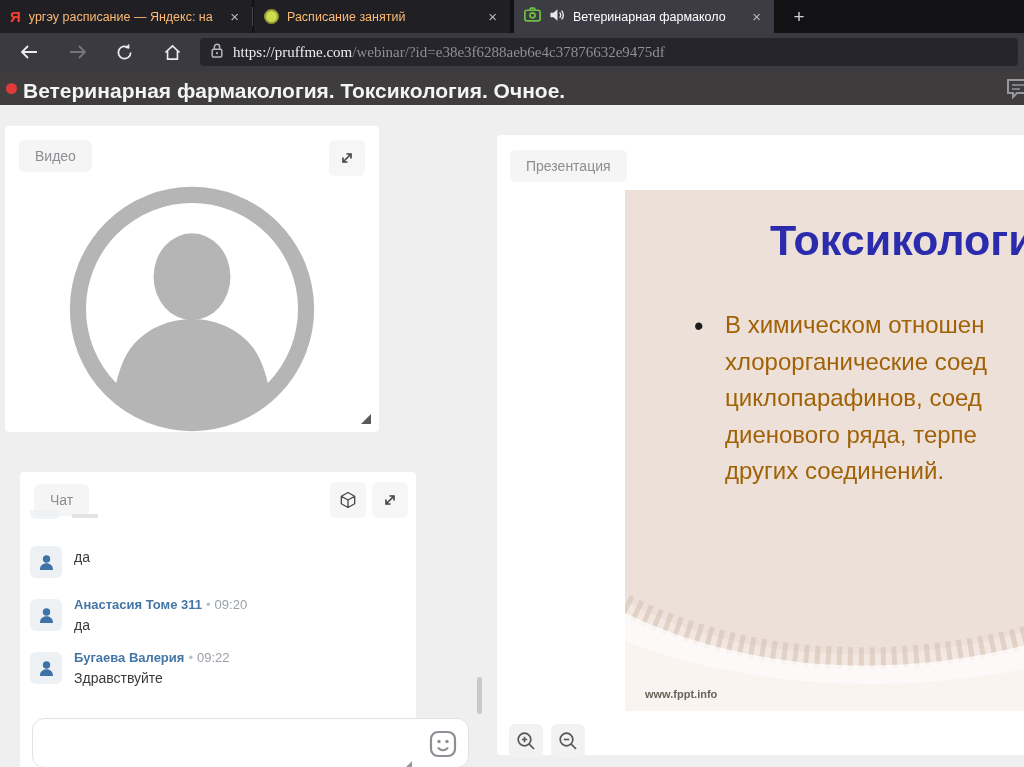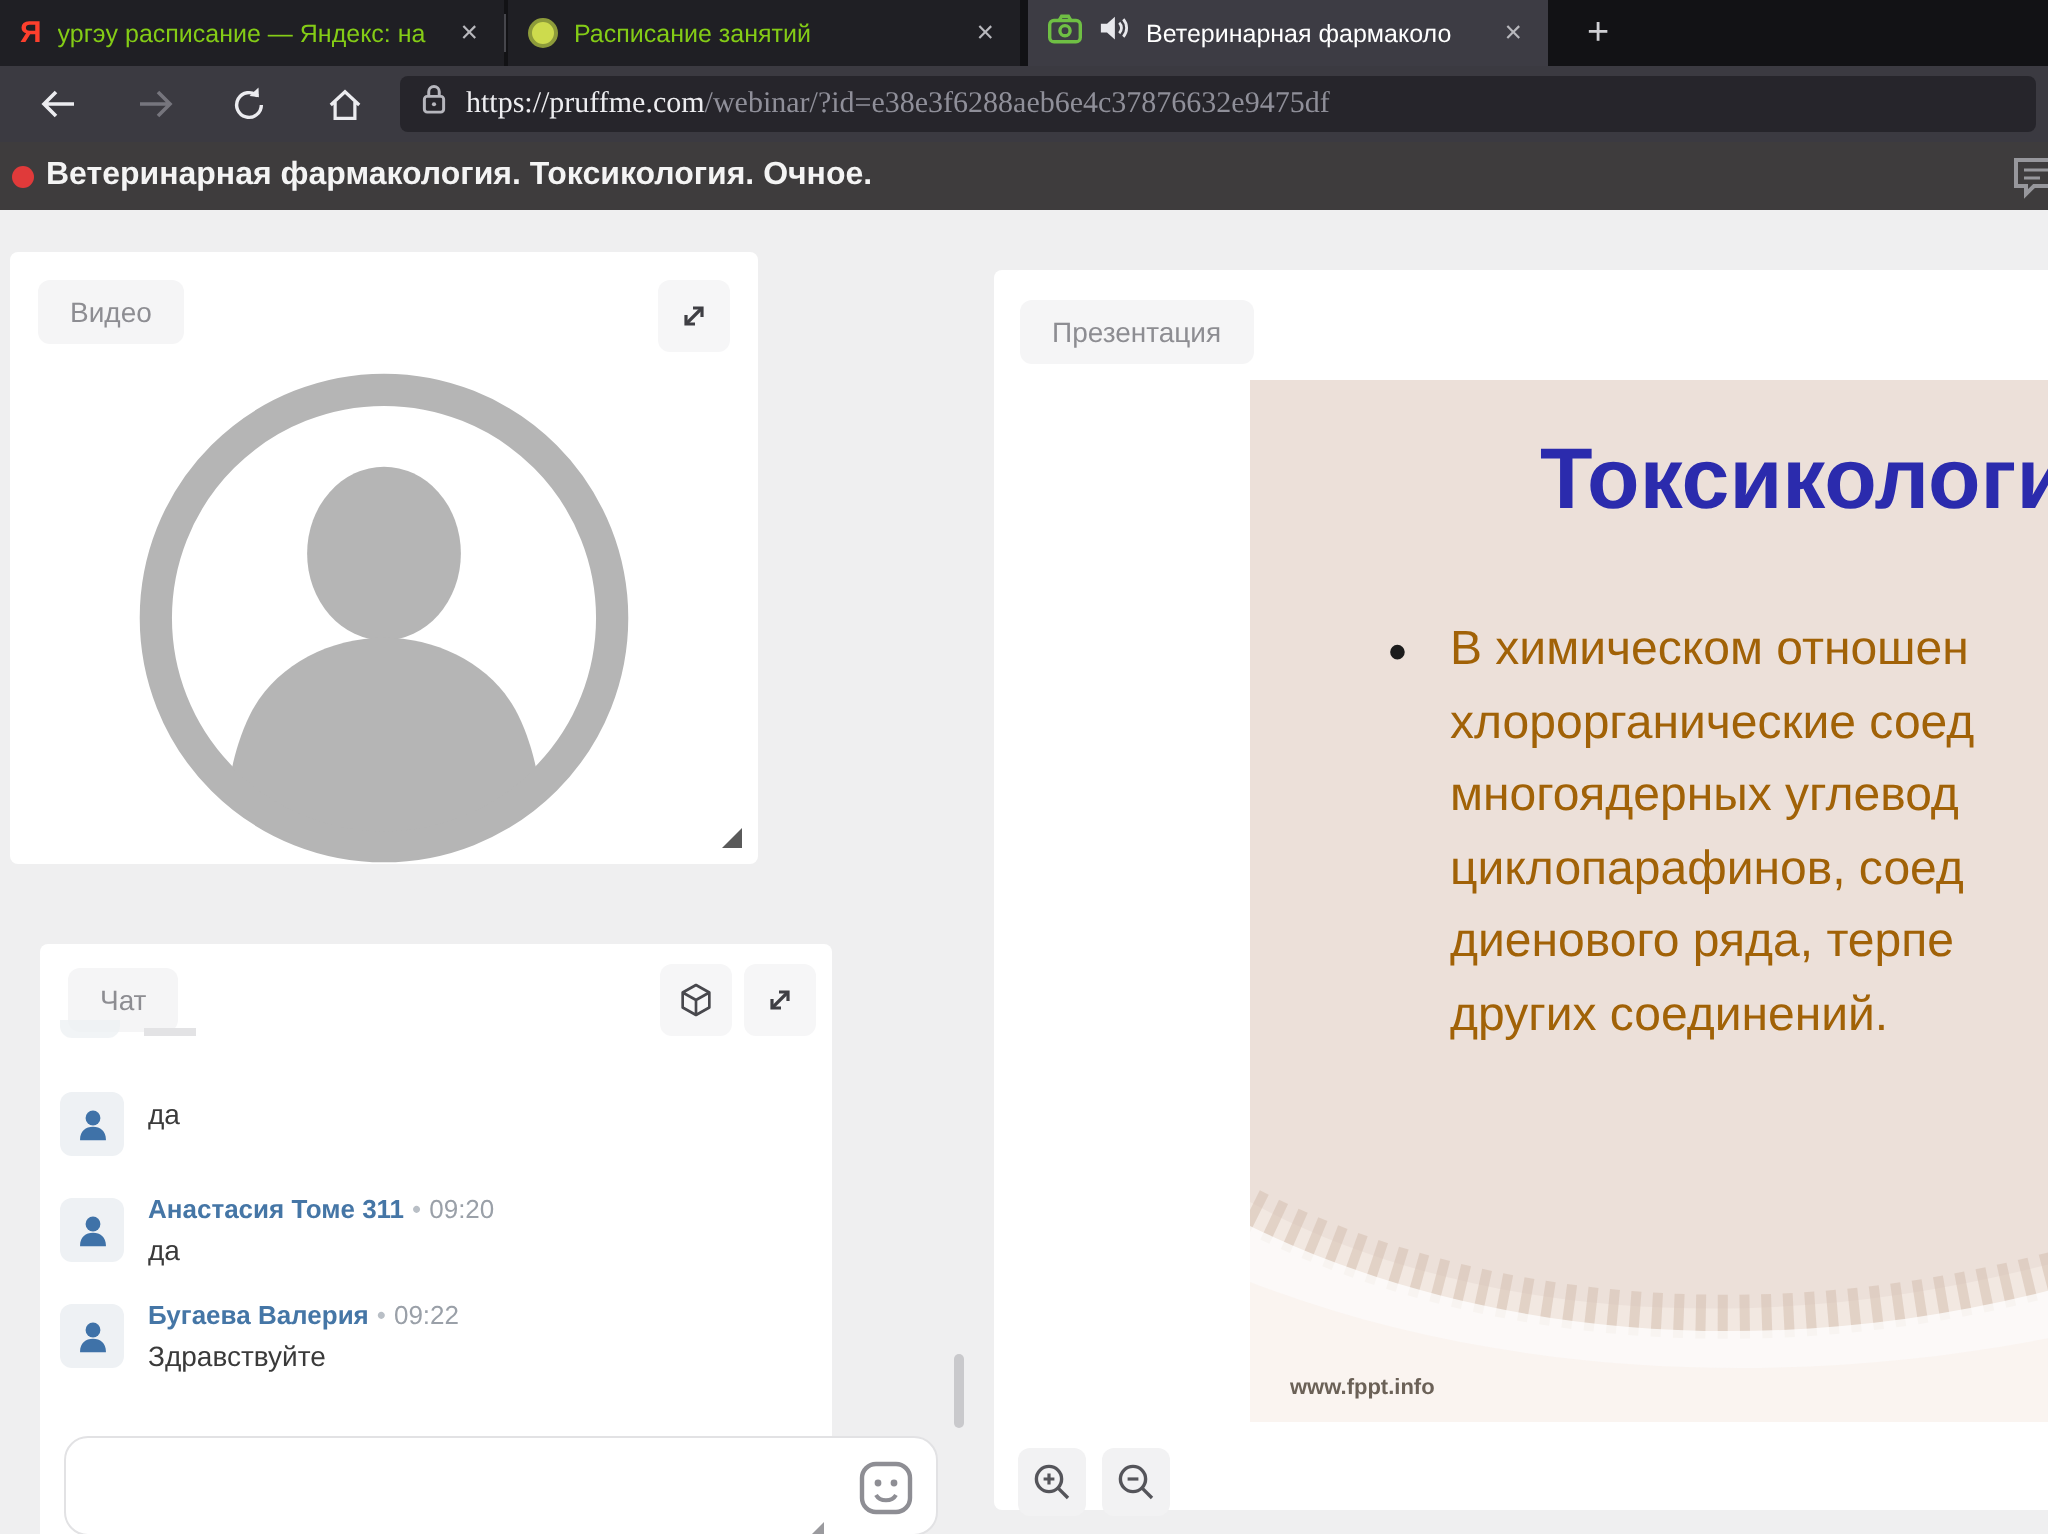--- a/index.html
+++ b/index.html
@@ -5,37 +5,37 @@
   * { margin:0; padding:0; box-sizing:border-box; }
   html,body { background:#000; }
   #screen {
     position:relative; width:1024px; height:767px; overflow:hidden;
     background:#efeff0; font-family:"Liberation Sans", sans-serif;
   }
   
   .tabbar { position:absolute; left:0; top:0; width:1024px; height:33px; background:#121215; }
   .tab { position:absolute; top:0; height:33px; display:flex; align-items:center; gap:8px; padding:0 10px; background:#1f1f24; }
   .tab.active { background:#3d3c44; }
-  .tab-title { font-size:12.5px; color:#84cc16; white-space:nowrap; overflow:hidden; flex:1; }
+  .tab-title { font-size:12.5px; color:#fdba74; white-space:nowrap; overflow:hidden; flex:1; }
   .tab.active .tab-title { color:#ffffff; }
   .tab-close { color:#b8b8bd; font-size:15px; line-height:15px; padding:0 3px; cursor:default; }
   .tab-sep { position:absolute; top:7px; width:1px; height:19px; background:#46464c; }
   .fav-yandex { color:#fc3f2d; font-size:15px; font-weight:bold; }
   .fav-circle { width:15px; height:15px; border-radius:50%; background:#cddb4d; border:2px solid #8d9b3a; }
   .newtab { position:absolute; top:4px; width:26px; height:26px; display:flex; align-items:center; justify-content:center; color:#cfcfd3; font-size:19px; }
   
   .toolbar { position:absolute; left:0; top:33px; width:1024px; height:38px; background:#3b3a41;font-family:Liberation Serif, serif; }
   .nav-btn { position:absolute; top:7px; width:24px; height:24px; display:flex; align-items:center; justify-content:center; }
   .urlbar { position:absolute; left:200px; top:5px; width:818px; height:28px; background:#26252b; border-radius:4px; display:flex; align-items:center; padding:0 10px; gap:9px; }
   .url-host { color:#ededf0; font-size:15px; white-space:nowrap; }
   .url-path { color:#8f8f99; font-size:15px; white-space:nowrap; }
   
   .page-header { position:absolute; left:0; top:71px; width:1024px; height:34px; background:#3e3c3d; overflow:hidden; }
   .rec-dot { position:absolute; left:6px; top:12px; width:11px; height:11px; border-radius:50%; }
-  .ph-title { position:absolute; left:23px; top:8px; font-size:16px; font-weight:bold; color:#f4f4f4; white-space:nowrap; }
+  .ph-title { position:absolute; left:23px; top:8px; font-size:21px; font-weight:bold; color:#f4f4f4; white-space:nowrap; }
   .ph-chat-ic { position:absolute; left:1006px; top:6px; }
   
   .panel { position:absolute; background:#fff; border-radius:4px; }
   .badge { position:absolute; background:#f5f5f6; color:#8d8d92; font-size:14px; border-radius:6px; padding:8px 16px; }
   .icon-btn { position:absolute; width:36px; height:36px; background:#f6f6f7; border-radius:6px; display:flex; align-items:center; justify-content:center; }
   .resize-handle { position:absolute; width:0; height:0; border-left:10px solid transparent; }
   
   #video-panel { left:5px; top:126px; width:374px; height:306px; }
   #avatar { position:absolute; left:63px; top:59px; }
   
@@ -245,21 +245,20 @@
 
   <section class="panel" id="pres-panel">
     <div class="badge" style="left:13px;top:15px;">Презентация</div>
 
     <div id="slide">
       <div class="slide-title">Токсикология</div>
       <div class="slide-bullet">•</div>
       <div class="slide-lines">
         <div>В химическом отношен</div>
         <div>хлорорганические соед</div>
-        <div>многоядерных углевод</div>
         <div>циклопарафинов, соед</div>
         <div>диенового ряда, терпе</div>
         <div>других соединений.</div>
       </div>
       <svg class="slide-waves" width="480" height="140" viewBox="0 0 480 140">
         <path d="M0 30 C 120 95 300 105 480 35 L480 140 L0 140 Z" fill="#f2e8e1"></path>
         <path d="M0 34 C 130 100 310 108 480 40" fill="none" stroke="rgba(214,192,176,0.55)" stroke-width="22" stroke-dasharray="5 6"></path>
         <path d="M0 42 C 140 110 320 112 480 48 L480 140 L0 140 Z" fill="rgba(255,255,255,0.75)"></path>
         <path d="M0 70 C 150 128 330 124 480 78 L480 140 L0 140 Z" fill="rgba(250,243,238,0.9)"></path>
       </svg>

